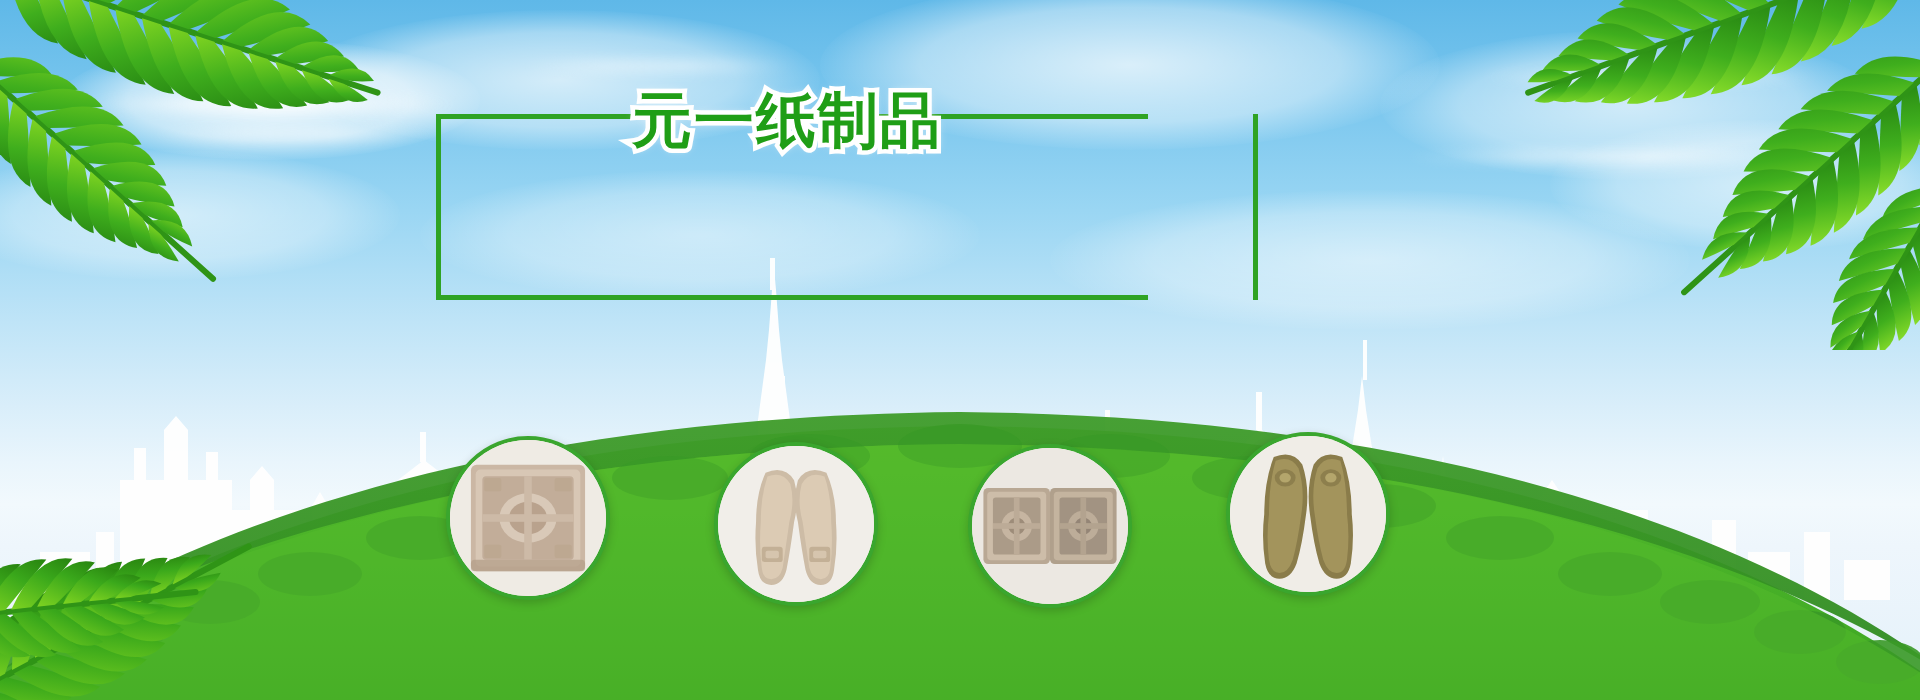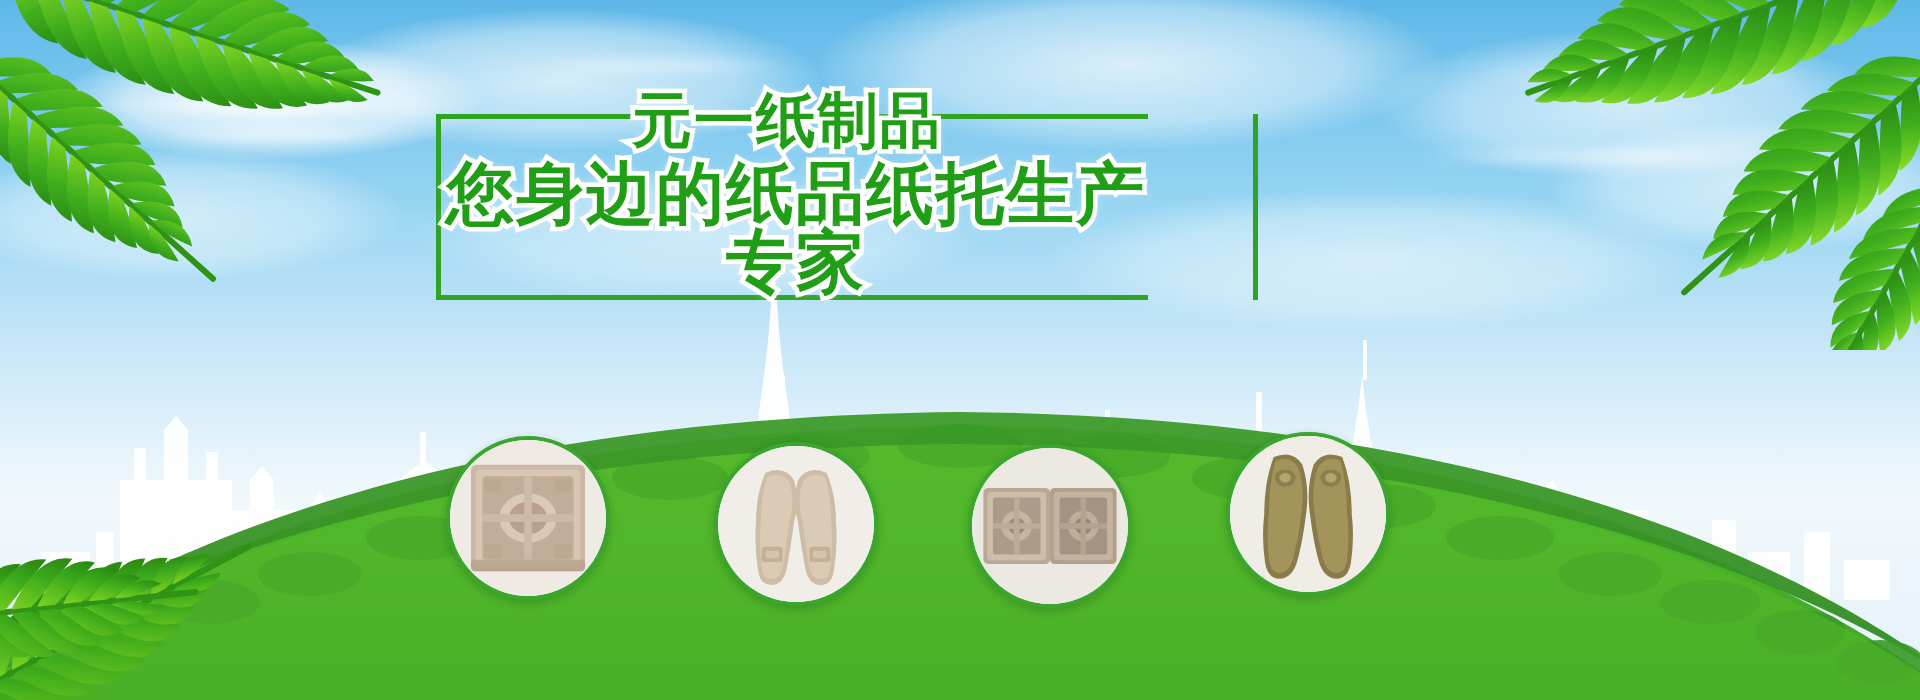--- a/index.html
+++ b/index.html
@@ -514,21 +514,20 @@
     </g>
   </svg>
 
   <div class="textblock">
 
     <div class="frame"></div>
     <div class="frame-right-stub"></div>
 
     <div class="headline">
       <span class="hl-line hl-1">元一纸制品</span>
-      <span class="hl-line hl-2">您身边的纸品纸托生产专家</span>
     </div>
 
   </div>
 
   <div class="products">
 
     <div class="product p1">
       <svg class="photo" viewBox="0 0 164 164">
         <rect width="164" height="164" fill="#efebe4"></rect>
         <g>

